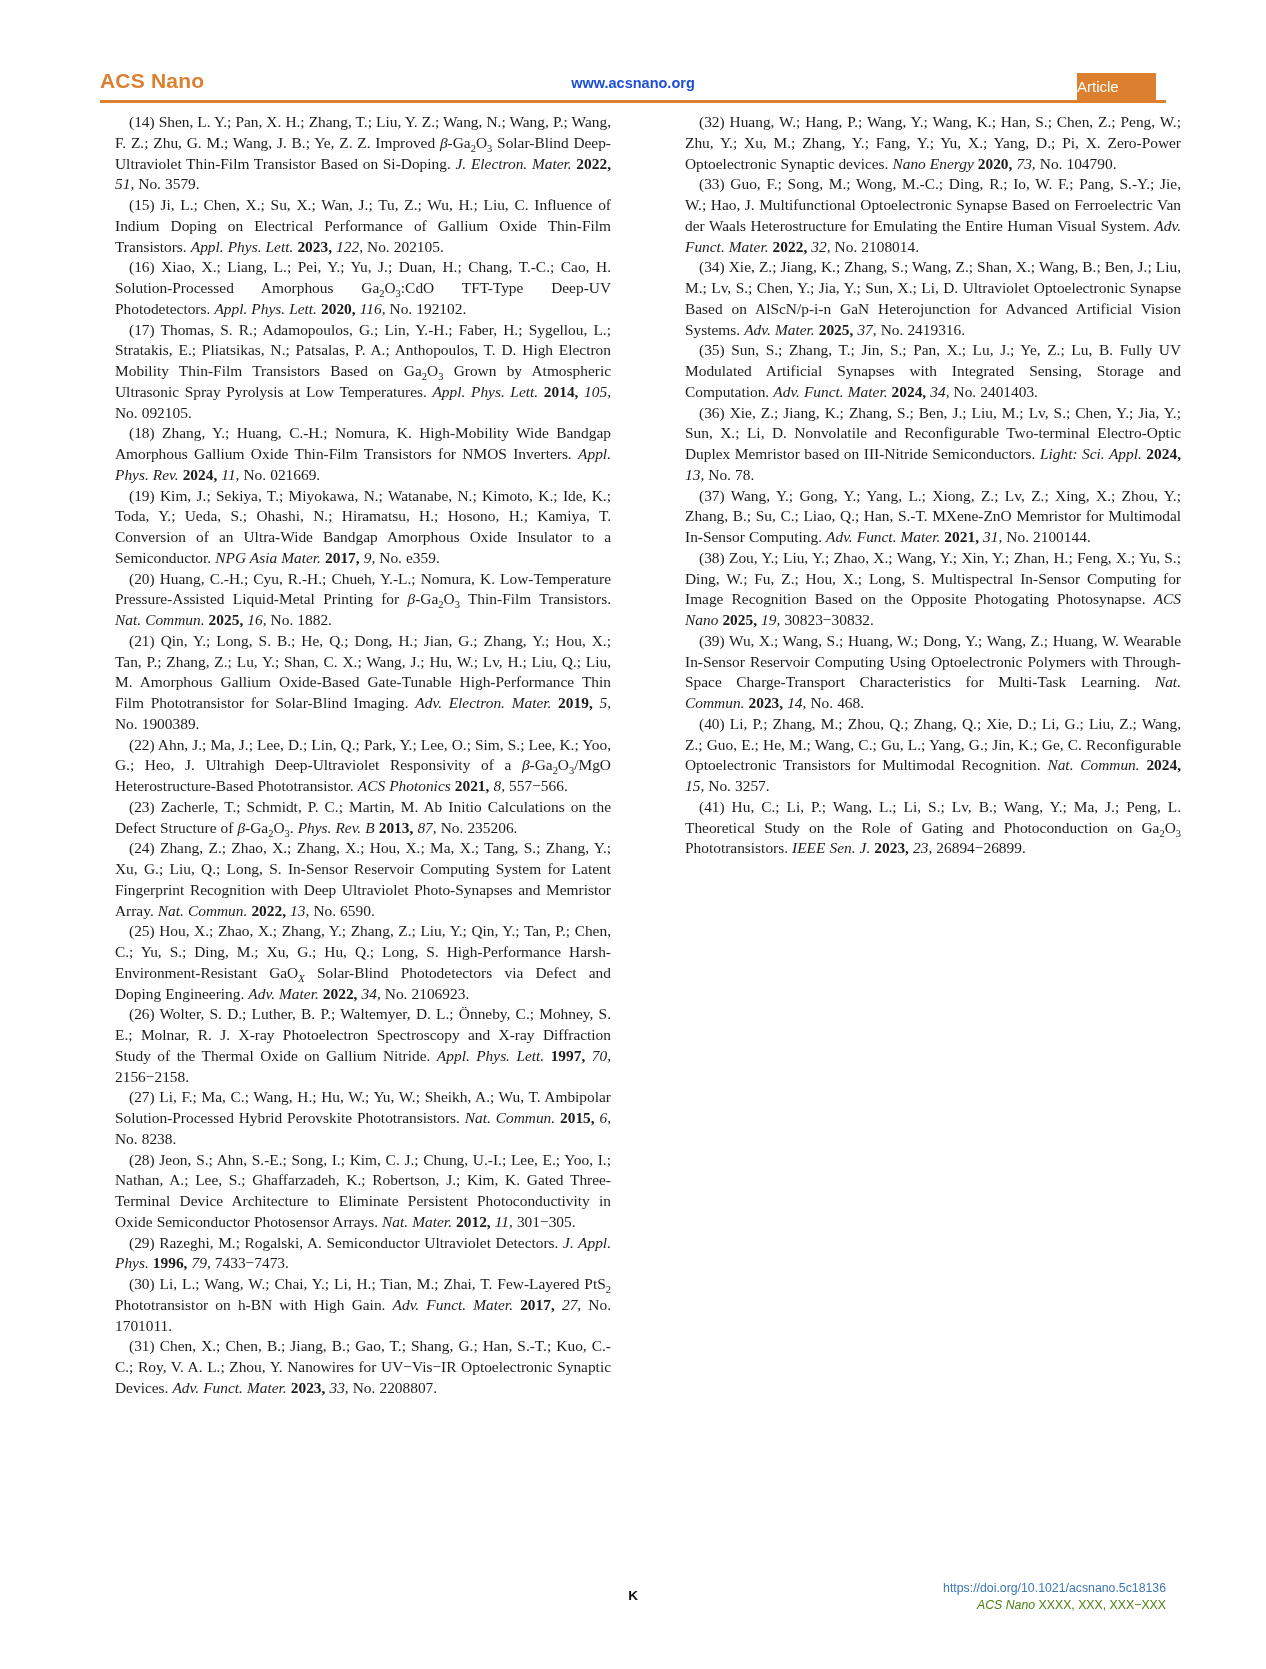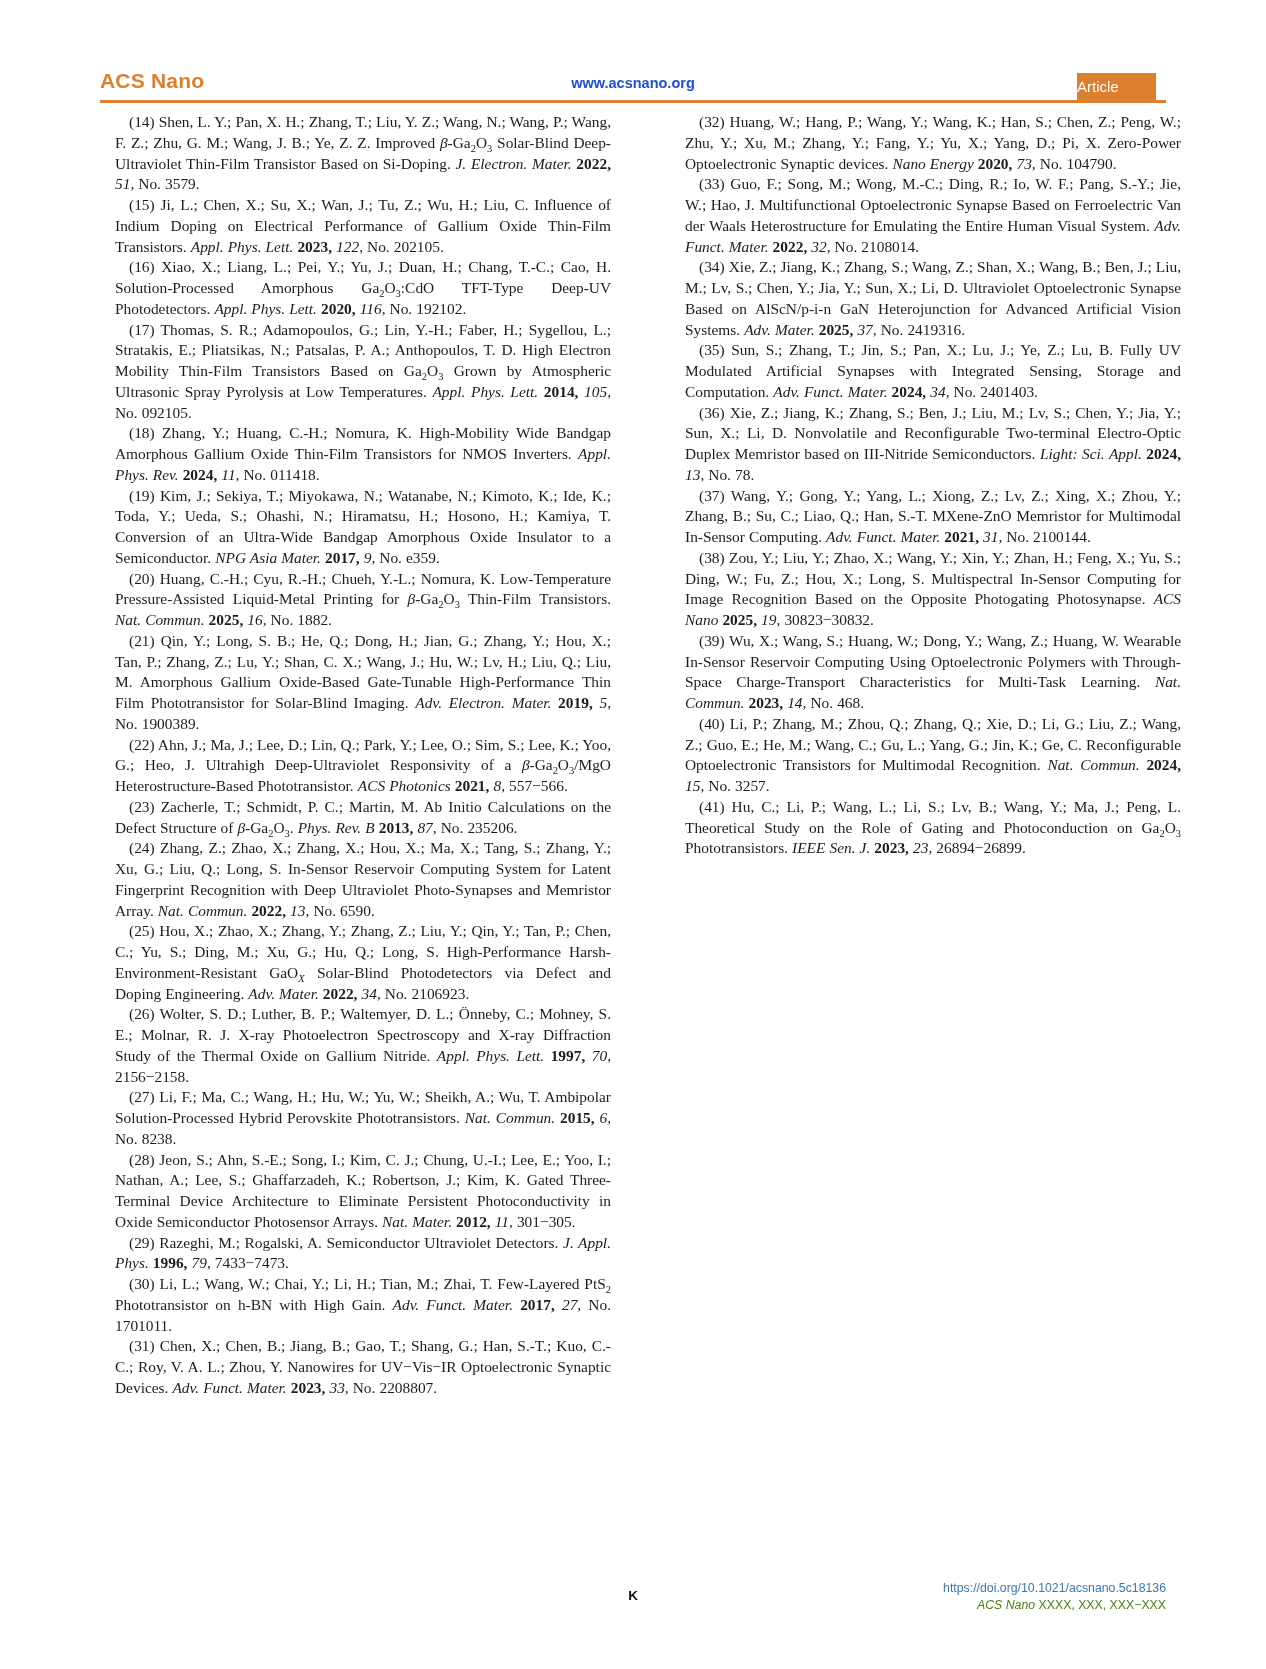--- a/index.html
+++ b/index.html
@@ -59,21 +59,21 @@
     <div class="badge">Article</div>
     <div class="head-rule"></div>
   </div>
 
   <div class="columns">
     <div class="col" id="col-left">
         <p class="ref"><span>(14) Shen, L. Y.; Pan, X. H.; Zhang, T.; Liu, Y. Z.; Wang, N.; Wang, P.; Wang, F. Z.; Zhu, G. M.; Wang, J. B.; Ye, Z. Z. Improved </span><i>β</i><span>-Ga</span><sub>2</sub><span>O</span><sub>3</sub><span> Solar-Blind Deep-Ultraviolet Thin-Film Transistor Based on Si-Doping. </span><i>J. Electron. Mater. </i><b>2022, </b><i>51, </i><span>No. 3579.</span></p>
         <p class="ref"><span>(15) Ji, L.; Chen, X.; Su, X.; Wan, J.; Tu, Z.; Wu, H.; Liu, C. Influence of Indium Doping on Electrical Performance of Gallium Oxide Thin-Film Transistors. </span><i>Appl. Phys. Lett. </i><b>2023, </b><i>122, </i><span>No. 202105.</span></p>
         <p class="ref"><span>(16) Xiao, X.; Liang, L.; Pei, Y.; Yu, J.; Duan, H.; Chang, T.-C.; Cao, H. Solution-Processed Amorphous Ga</span><sub>2</sub><span>O</span><sub>3</sub><span>:CdO TFT-Type Deep-UV Photodetectors. </span><i>Appl. Phys. Lett. </i><b>2020, </b><i>116, </i><span>No. 192102.</span></p>
         <p class="ref"><span>(17) Thomas, S. R.; Adamopoulos, G.; Lin, Y.-H.; Faber, H.; Sygellou, L.; Stratakis, E.; Pliatsikas, N.; Patsalas, P. A.; Anthopoulos, T. D. High Electron Mobility Thin-Film Transistors Based on Ga</span><sub>2</sub><span>O</span><sub>3</sub><span> Grown by Atmospheric Ultrasonic Spray Pyrolysis at Low Temperatures. </span><i>Appl. Phys. Lett. </i><b>2014, </b><i>105, </i><span>No. 092105.</span></p>
-        <p class="ref"><span>(18) Zhang, Y.; Huang, C.-H.; Nomura, K. High-Mobility Wide Bandgap Amorphous Gallium Oxide Thin-Film Transistors for NMOS Inverters. </span><i>Appl. Phys. Rev. </i><b>2024, </b><i>11, </i><span>No. 011418.</span></p>
+        <p class="ref"><span>(18) Zhang, Y.; Huang, C.-H.; Nomura, K. High-Mobility Wide Bandgap Amorphous Gallium Oxide Thin-Film Transistors for NMOS Inverters. </span><i>Appl. Phys. Rev. </i><b>2024, </b><i>11, </i><span>No. 021669.</span></p>
         <p class="ref"><span>(19) Kim, J.; Sekiya, T.; Miyokawa, N.; Watanabe, N.; Kimoto, K.; Ide, K.; Toda, Y.; Ueda, S.; Ohashi, N.; Hiramatsu, H.; Hosono, H.; Kamiya, T. Conversion of an Ultra-Wide Bandgap Amorphous Oxide Insulator to a Semiconductor. </span><i>NPG Asia Mater. </i><b>2017, </b><i>9, </i><span>No. e359.</span></p>
         <p class="ref"><span>(20) Huang, C.-H.; Cyu, R.-H.; Chueh, Y.-L.; Nomura, K. Low-Temperature Pressure-Assisted Liquid-Metal Printing for </span><i>β</i><span>-Ga</span><sub>2</sub><span>O</span><sub>3</sub><span> Thin-Film Transistors. </span><i>Nat. Commun. </i><b>2025, </b><i>16, </i><span>No. 1882.</span></p>
         <p class="ref"><span>(21) Qin, Y.; Long, S. B.; He, Q.; Dong, H.; Jian, G.; Zhang, Y.; Hou, X.; Tan, P.; Zhang, Z.; Lu, Y.; Shan, C. X.; Wang, J.; Hu, W.; Lv, H.; Liu, Q.; Liu, M. Amorphous Gallium Oxide-Based Gate-Tunable High-Performance Thin Film Phototransistor for Solar-Blind Imaging. </span><i>Adv. Electron. Mater. </i><b>2019, </b><i>5, </i><span>No. 1900389.</span></p>
         <p class="ref"><span>(22) Ahn, J.; Ma, J.; Lee, D.; Lin, Q.; Park, Y.; Lee, O.; Sim, S.; Lee, K.; Yoo, G.; Heo, J. Ultrahigh Deep-Ultraviolet Responsivity of a </span><i>β</i><span>-Ga</span><sub>2</sub><span>O</span><sub>3</sub><span>/MgO Heterostructure-Based Phototransistor. </span><i>ACS Photonics </i><b>2021, </b><i>8, </i><span>557−566.</span></p>
         <p class="ref"><span>(23) Zacherle, T.; Schmidt, P. C.; Martin, M. Ab Initio Calculations on the Defect Structure of </span><i>β</i><span>-Ga</span><sub>2</sub><span>O</span><sub>3</sub><span>. </span><i>Phys. Rev. B </i><b>2013, </b><i>87, </i><span>No. 235206.</span></p>
         <p class="ref"><span>(24) Zhang, Z.; Zhao, X.; Zhang, X.; Hou, X.; Ma, X.; Tang, S.; Zhang, Y.; Xu, G.; Liu, Q.; Long, S. In-Sensor Reservoir Computing System for Latent Fingerprint Recognition with Deep Ultraviolet Photo-Synapses and Memristor Array. </span><i>Nat. Commun. </i><b>2022, </b><i>13, </i><span>No. 6590.</span></p>
         <p class="ref"><span>(25) Hou, X.; Zhao, X.; Zhang, Y.; Zhang, Z.; Liu, Y.; Qin, Y.; Tan, P.; Chen, C.; Yu, S.; Ding, M.; Xu, G.; Hu, Q.; Long, S. High-Performance Harsh-Environment-Resistant GaO</span><sub style="font-style: italic;">X</sub><span> Solar-Blind Photodetectors via Defect and Doping Engineering. </span><i>Adv. Mater. </i><b>2022, </b><i>34, </i><span>No. 2106923.</span></p>
         <p class="ref"><span>(26) Wolter, S. D.; Luther, B. P.; Waltemyer, D. L.; Önneby, C.; Mohney, S. E.; Molnar, R. J. X-ray Photoelectron Spectroscopy and X-ray Diffraction Study of the Thermal Oxide on Gallium Nitride. </span><i>Appl. Phys. Lett. </i><b>1997, </b><i>70, </i><span>2156−2158.</span></p>
         <p class="ref"><span>(27) Li, F.; Ma, C.; Wang, H.; Hu, W.; Yu, W.; Sheikh, A.; Wu, T. Ambipolar Solution-Processed Hybrid Perovskite Phototransistors. </span><i>Nat. Commun. </i><b>2015, </b><i>6, </i><span>No. 8238.</span></p>
         <p class="ref"><span>(28) Jeon, S.; Ahn, S.-E.; Song, I.; Kim, C. J.; Chung, U.-I.; Lee, E.; Yoo, I.; Nathan, A.; Lee, S.; Ghaffarzadeh, K.; Robertson, J.; Kim, K. Gated Three-Terminal Device Architecture to Eliminate Persistent Photoconductivity in Oxide Semiconductor Photosensor Arrays. </span><i>Nat. Mater. </i><b>2012, </b><i>11, </i><span>301−305.</span></p>

